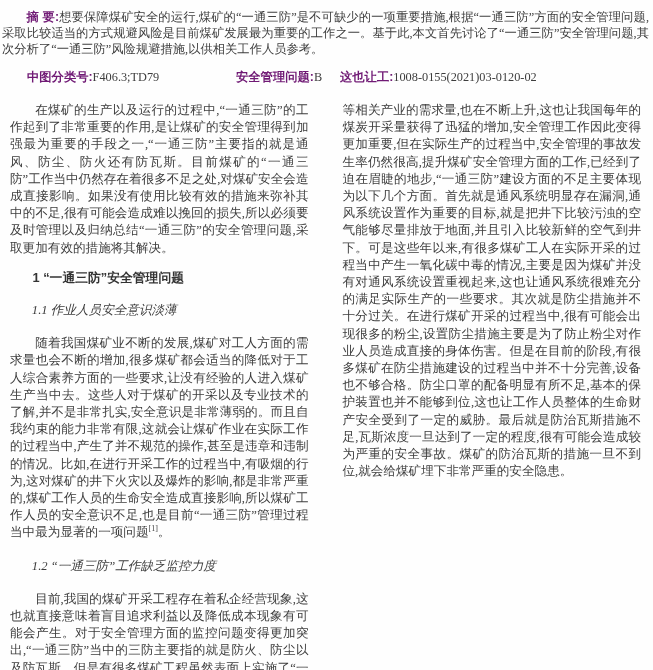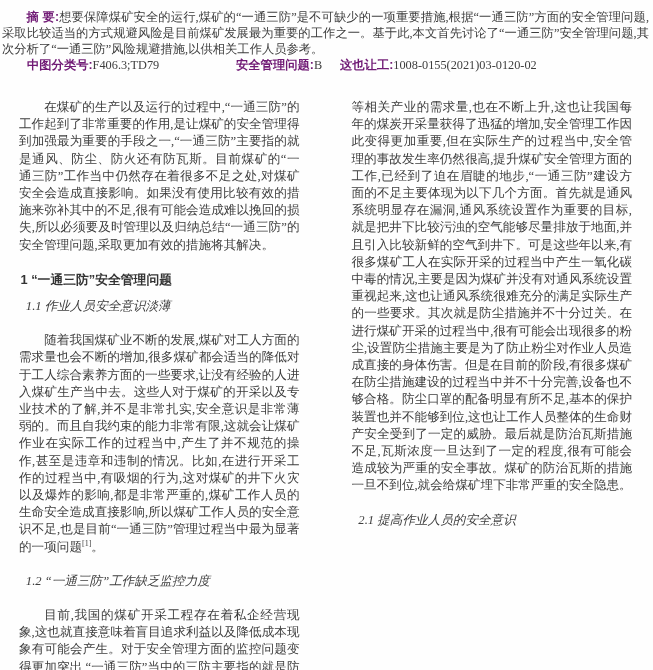--- a/index.html
+++ b/index.html
@@ -19,48 +19,48 @@
   .front-matter { width: 647px; font-size: 12.3px; line-height: 16px; }
   .front-matter p { margin: 0; text-align: justify; }
   .abstract-p { text-indent: 2em; }
   .front-label {
     font-family: "Liberation Sans", "DejaVu Sans", sans-serif;
     font-weight: bold; color: #701a75;
   }
   .keywords-p { text-indent: 2em; }
   .meta-line { padding-left: 25px; white-space: nowrap; }
   .meta-item { display: inline-block; }
-  .meta-item.m1 { width: 209px; }
+  .meta-item.m1 { width: 209px; margin-top: 12px; }
   .meta-item.m2 { width: 104px; }
   
   .columns {
     display: flex;
     margin-top: 9px;
     gap: 18px;
   }
   .col {
     width: 315px;
     font-size: 12.6px;
     line-height: 17.2px;
     text-align: justify;
   }
-  .col p { margin: 17px; }
+  .col p { margin: 8px; }
   .para.indent { text-indent: 2em; }
   .sec-heading {
-    margin: 0;
+    margin: 12px;
     padding-left: 1.45em;
     font-size: 12.8px;
     line-height: 17.2px;
     font-weight: bold;
     color: #333333;
     font-family: "Liberation Sans", "DejaVu Sans", sans-serif;
     text-align: left;
   }
   .sub-heading {
-    margin: 10px;
+    margin: 16px;
     padding-left: 1.1em;
     font-size: 12.6px;
     line-height: 17.2px;
     font-weight: normal;
     font-style: italic;
     color: #3d3d3d;
     font-family: "Liberation Serif", "DejaVu Serif", serif;
     text-align: left;
   }
   sup.ref {
@@ -87,18 +87,17 @@
       <p class="para indent">在煤矿的生产以及运行的过程中,“一通三防”的工作起到了非常重要的作用,是让煤矿的安全管理得到加强最为重要的手段之一,“一通三防”主要指的就是通风、防尘、防火还有防瓦斯。目前煤矿的“一通三防”工作当中仍然存在着很多不足之处,对煤矿安全会造成直接影响。如果没有使用比较有效的措施来弥补其中的不足,很有可能会造成难以挽回的损失,所以必须要及时管理以及归纳总结“一通三防”的安全管理问题,采取更加有效的措施将其解决。</p>
       <h2 class="sec-heading">1 “一通三防”安全管理问题</h2>
       <h3 class="sub-heading">1.1 作业人员安全意识淡薄</h3>
       <p class="para indent"><span>随着我国煤矿业不断的发展,煤矿对工人方面的需求量也会不断的增加,很多煤矿都会适当的降低对于工人综合素养方面的一些要求,让没有经验的人进入煤矿生产当中去。这些人对于煤矿的开采以及专业技术的了解,并不是非常扎实,安全意识是非常薄弱的。而且自我约束的能力非常有限,这就会让煤矿作业在实际工作的过程当中,产生了并不规范的操作,甚至是违章和违制的情况。比如,在进行开采工作的过程当中,有吸烟的行为,这对煤矿的井下火灾以及爆炸的影响,都是非常严重的,煤矿工作人员的生命安全造成直接影响,所以煤矿工作人员的安全意识不足,也是目前“一通三防”管理过程当中最为显著的一项问题</span><sup class="ref">[1]</sup><span>。</span></p>
       <h3 class="sub-heading">1.2 “一通三防”工作缺乏监控力度</h3>
       <p class="para indent">目前,我国的煤矿开采工程存在着私企经营现象,这也就直接意味着盲目追求利益以及降低成本现象有可能会产生。对于安全管理方面的监控问题变得更加突出,“一通三防”当中的三防主要指的就是防火、防尘以及防瓦斯。但是有很多煤矿工程虽然表面上实施了“一通三防”安全管理方面的政策,但在实际实施的过程当中却大打折扣。为了尽量让安全管理当中的成本得到节约,对于安全设备整体的投资比较少,这也让工作人员产生了一氧化碳中毒的相关事件。通过这样的情况不难发现,工作人员的安全很难得到保障,这也让工</p>
     </section>
 
     <section class="col">
       <p class="para">等相关产业的需求量,也在不断上升,这也让我国每年的煤炭开采量获得了迅猛的增加,安全管理工作因此变得更加重要,但在实际生产的过程当中,安全管理的事故发生率仍然很高,提升煤矿安全管理方面的工作,已经到了迫在眉睫的地步,“一通三防”建设方面的不足主要体现为以下几个方面。首先就是通风系统明显存在漏洞,通风系统设置作为重要的目标,就是把井下比较污浊的空气能够尽量排放于地面,并且引入比较新鲜的空气到井下。可是这些年以来,有很多煤矿工人在实际开采的过程当中产生一氧化碳中毒的情况,主要是因为煤矿并没有对通风系统设置重视起来,这也让通风系统很难充分的满足实际生产的一些要求。其次就是防尘措施并不十分过关。在进行煤矿开采的过程当中,很有可能会出现很多的粉尘,设置防尘措施主要是为了防止粉尘对作业人员造成直接的身体伤害。但是在目前的阶段,有很多煤矿在防尘措施建设的过程当中并不十分完善,设备也不够合格。防尘口罩的配备明显有所不足,基本的保护装置也并不能够到位,这也让工作人员整体的生命财产安全受到了一定的威胁。最后就是防治瓦斯措施不足,瓦斯浓度一旦达到了一定的程度,很有可能会造成较为严重的安全事故。煤矿的防治瓦斯的措施一旦不到位,就会给煤矿埋下非常严重的安全隐患。</p>
-      <h3 class="sub-heading">2.1 提高作业人员的安全意识</h3>
     </section>
 
   </main>
 
 </div>
 
 </body></html>

